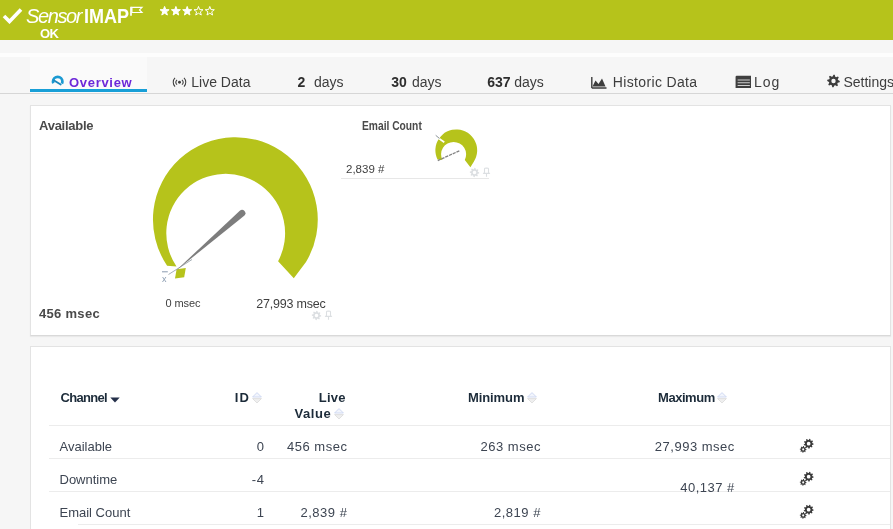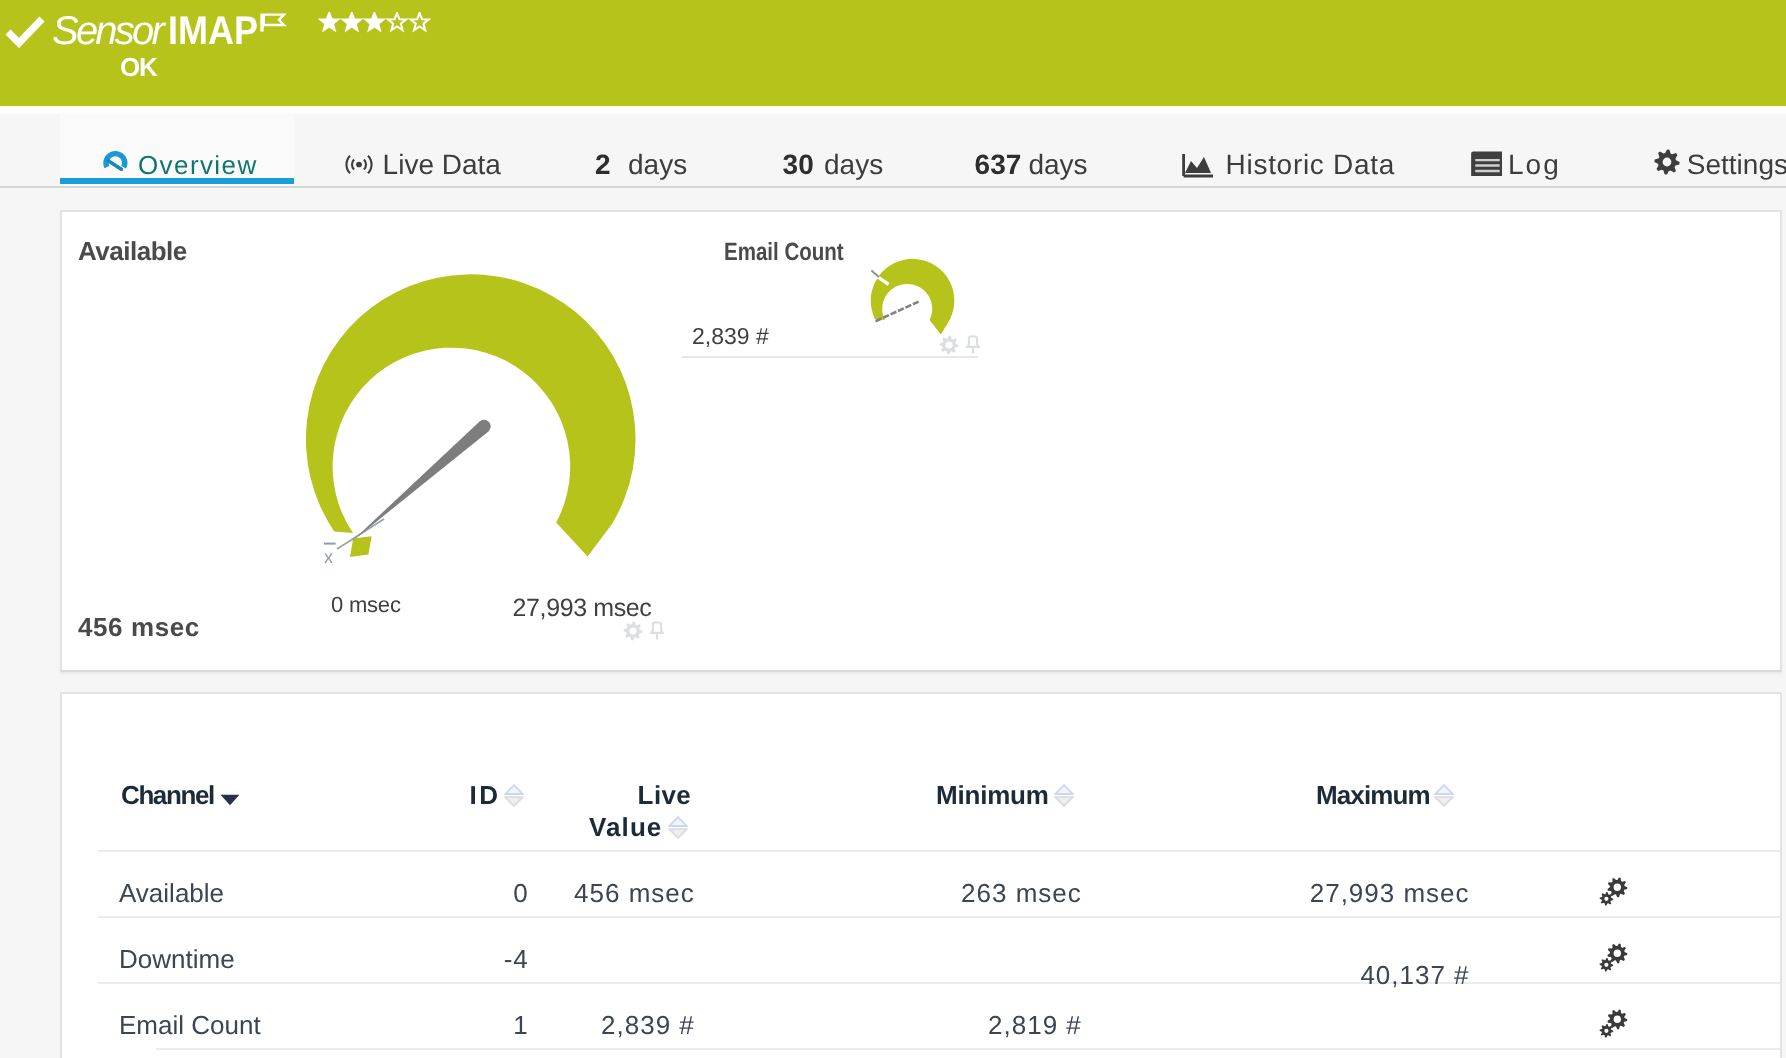--- a/index.html
+++ b/index.html
@@ -1,19 +1,19 @@
 <!DOCTYPE html>
 <html><head>
 <meta charset="utf-8">
 <style>
   * { margin:0; padding:0; box-sizing:border-box; }
   html,body { width:893px; height:529px; overflow:hidden; }
   body { font-family:"Liberation Sans", sans-serif; background:#f6f6f6; position:relative; }
   .abs { position:absolute; }
-  #hdr { left:0; top:0; width:893px; height:53px; background:#b6c31b; }
+  #hdr { left:0; top:0; width:893px; height:40px; background:#b6c31b; }
   #hdr .sensor { color:#fff; font-style:italic; font-size:20px; letter-spacing:-1.4px; }
   #hdr .name { color:#fff; font-weight:bold; font-size:20px; font-style:normal; transform:scaleX(0.9); transform-origin:0 0; display:inline-block; }
   #hdr .ok { color:#fff; font-weight:bold; font-size:13px; letter-spacing:-0.6px; }
   #tabbar { left:0; top:57px; width:893px; height:37px; background:#f6f6f6; border-bottom:1px solid #d6d6d6; }
   .tab { position:absolute; top:74.3px; height:18px; font-size:14px; color:#3d3d3d; white-space:nowrap; }
   .tab b { font-weight:bold; color:#2e2e2e; }
   #ovl { left:30px; top:89px; width:117px; height:3px; background:#189fd7; }
   .panel { background:#fff; border:1px solid #e3e3e3; }
   #p1 { left:30px; top:105px; width:861px; height:231px; border-bottom-color:#d9d9d9; box-shadow:0 1px 1px rgba(0,0,0,0.05); }
   #p2 { left:30px; top:346px; width:861px; height:184px; }
@@ -40,28 +40,28 @@
   </svg>
   <svg class="abs" style="left:159px;top:6px" width="58" height="12" viewBox="0 0 58 12">
     <g id="stars">
         <path d="M5.60 0.45L4.42 3.58L1.08 3.73L3.70 5.82L2.81 9.04L5.60 7.20L8.39 9.04L7.50 5.82L10.12 3.73L6.78 3.58Z" fill="#ffffff" stroke="#ffffff" stroke-width="1.0"></path>
         <path d="M16.90 0.45L15.72 3.58L12.38 3.73L15.00 5.82L14.11 9.04L16.90 7.20L19.69 9.04L18.80 5.82L21.42 3.73L18.08 3.58Z" fill="#ffffff" stroke="#ffffff" stroke-width="1.0"></path>
         <path d="M28.20 0.45L27.02 3.58L23.68 3.73L26.30 5.82L25.41 9.04L28.20 7.20L30.99 9.04L30.10 5.82L32.72 3.73L29.38 3.58Z" fill="#ffffff" stroke="#ffffff" stroke-width="1.0"></path>
         <path d="M39.50 0.45L38.32 3.58L34.98 3.73L37.60 5.82L36.71 9.04L39.50 7.20L42.29 9.04L41.40 5.82L44.02 3.73L40.68 3.58Z" fill="none" stroke="#ffffff" stroke-width="1.0"></path>
         <path d="M50.80 0.45L49.62 3.58L46.28 3.73L48.90 5.82L48.01 9.04L50.80 7.20L53.59 9.04L52.70 5.82L55.32 3.73L51.98 3.58Z" fill="none" stroke="#ffffff" stroke-width="1.0"></path>
       </g>
   </svg>
-  <div class="abs ok" style="left:60px;top:26.2px">OK</div>
+  <div class="abs ok" style="left:40px;top:26.2px">OK</div>
 </div>
 
 <div class="abs" id="tabbar">
   <div class="abs" style="left:30px;top:0px;width:117px;height:36px;background:#fafafa"></div>
 </div>
 <div class="abs" id="ovl"></div>
-<div class="tab" style="left:69px;top:74.9px;font-weight:normal;color:#0f766e;font-size:13px;letter-spacing:0.7px">Overview</div>
+<div class="tab" style="left:69px;top:74.9px;font-weight:bold;color:#6d28d9;font-size:13px;letter-spacing:0.7px">Overview</div>
 <svg class="abs" style="left:51px;top:75px" width="13" height="13" viewBox="0 0 13 13">
   <circle cx="6.7" cy="6.5" r="4.7" fill="none" stroke="#1b9ad2" stroke-width="2.7" stroke-dasharray="19.2 10.3" stroke-dashoffset="-12.55"></circle>
   <path d="M3.1 5.4 L9.7 9.6" stroke="#1887bd" stroke-width="1.8" stroke-linecap="round"></path>
 </svg>
 <div class="tab" style="left:191.3px">Live Data</div>
 <svg class="abs" style="left:172px;top:77px" width="15" height="10.5" viewBox="0 0 15 11">
   <circle cx="7.5" cy="5.5" r="1.5" fill="#3d3d3d"></circle>
   <path d="M4.9 2.9 A3.7 3.7 0 0 0 4.9 8.1 M10.1 2.9 A3.7 3.7 0 0 1 10.1 8.1" fill="none" stroke="#3d3d3d" stroke-width="1.1"></path>
   <path d="M2.8 0.9 A6.6 6.6 0 0 0 2.8 10.1 M12.2 0.9 A6.6 6.6 0 0 1 12.2 10.1" fill="none" stroke="#3d3d3d" stroke-width="1.1"></path>
 </svg>

